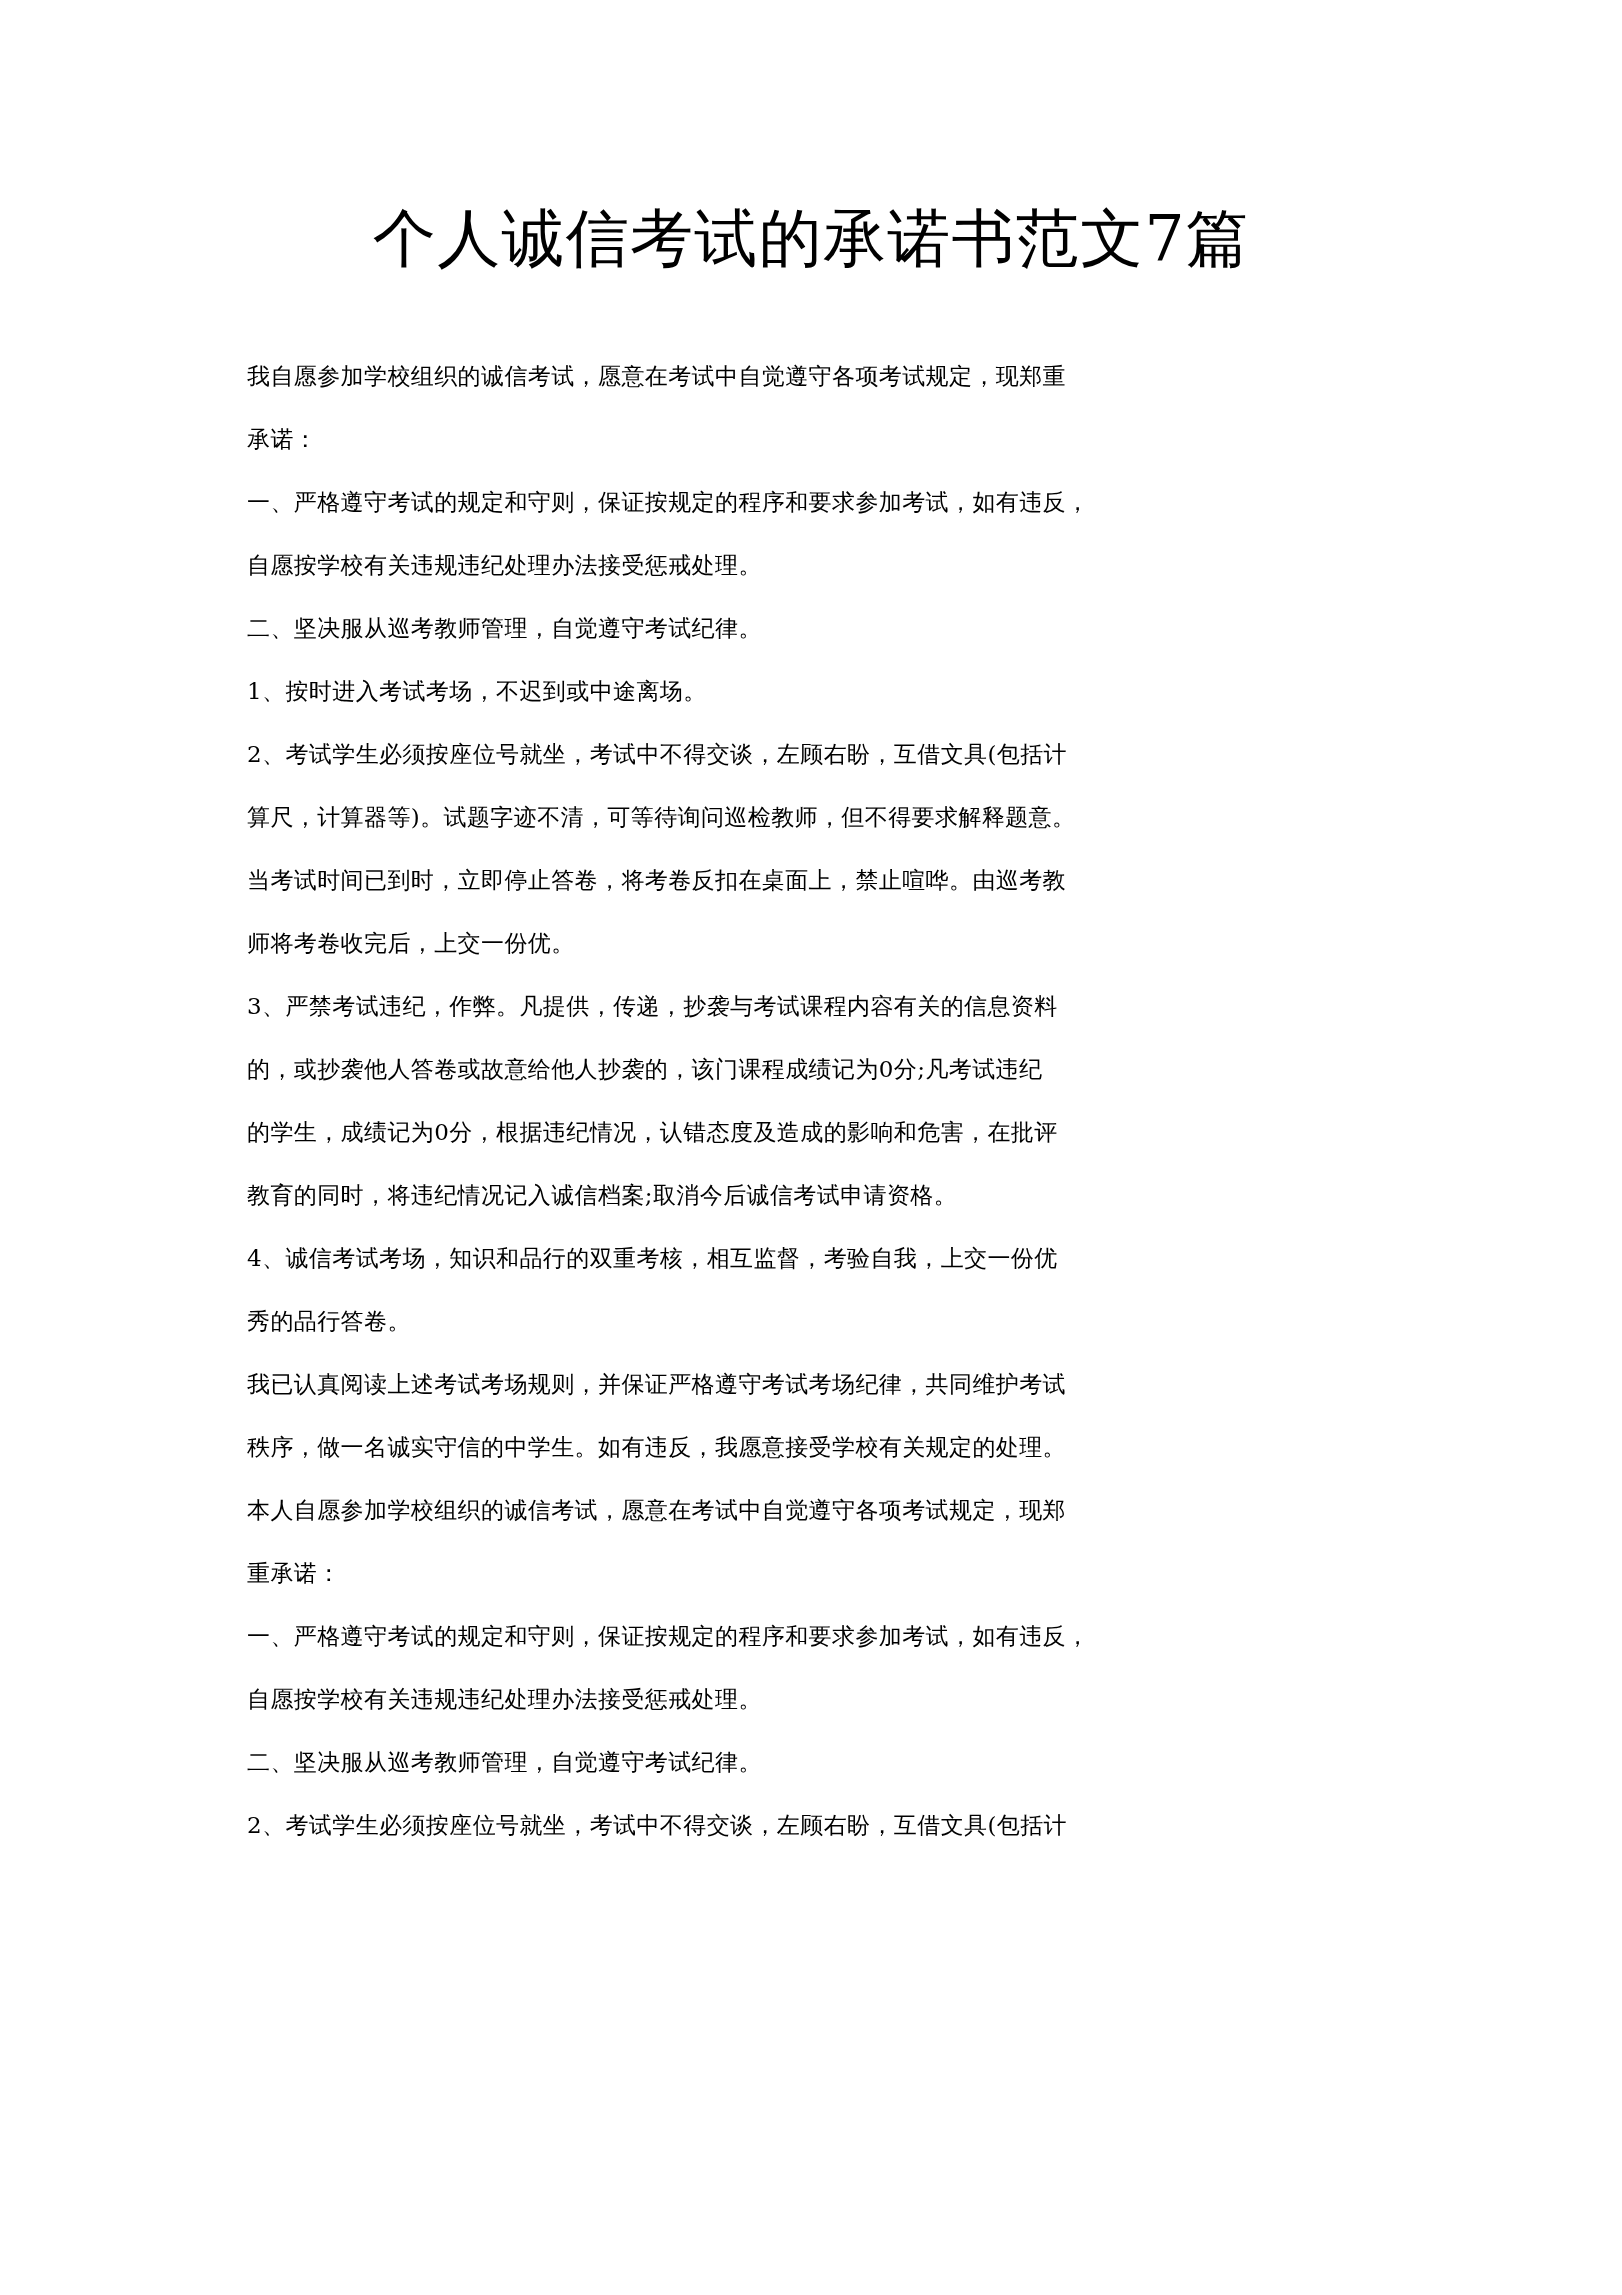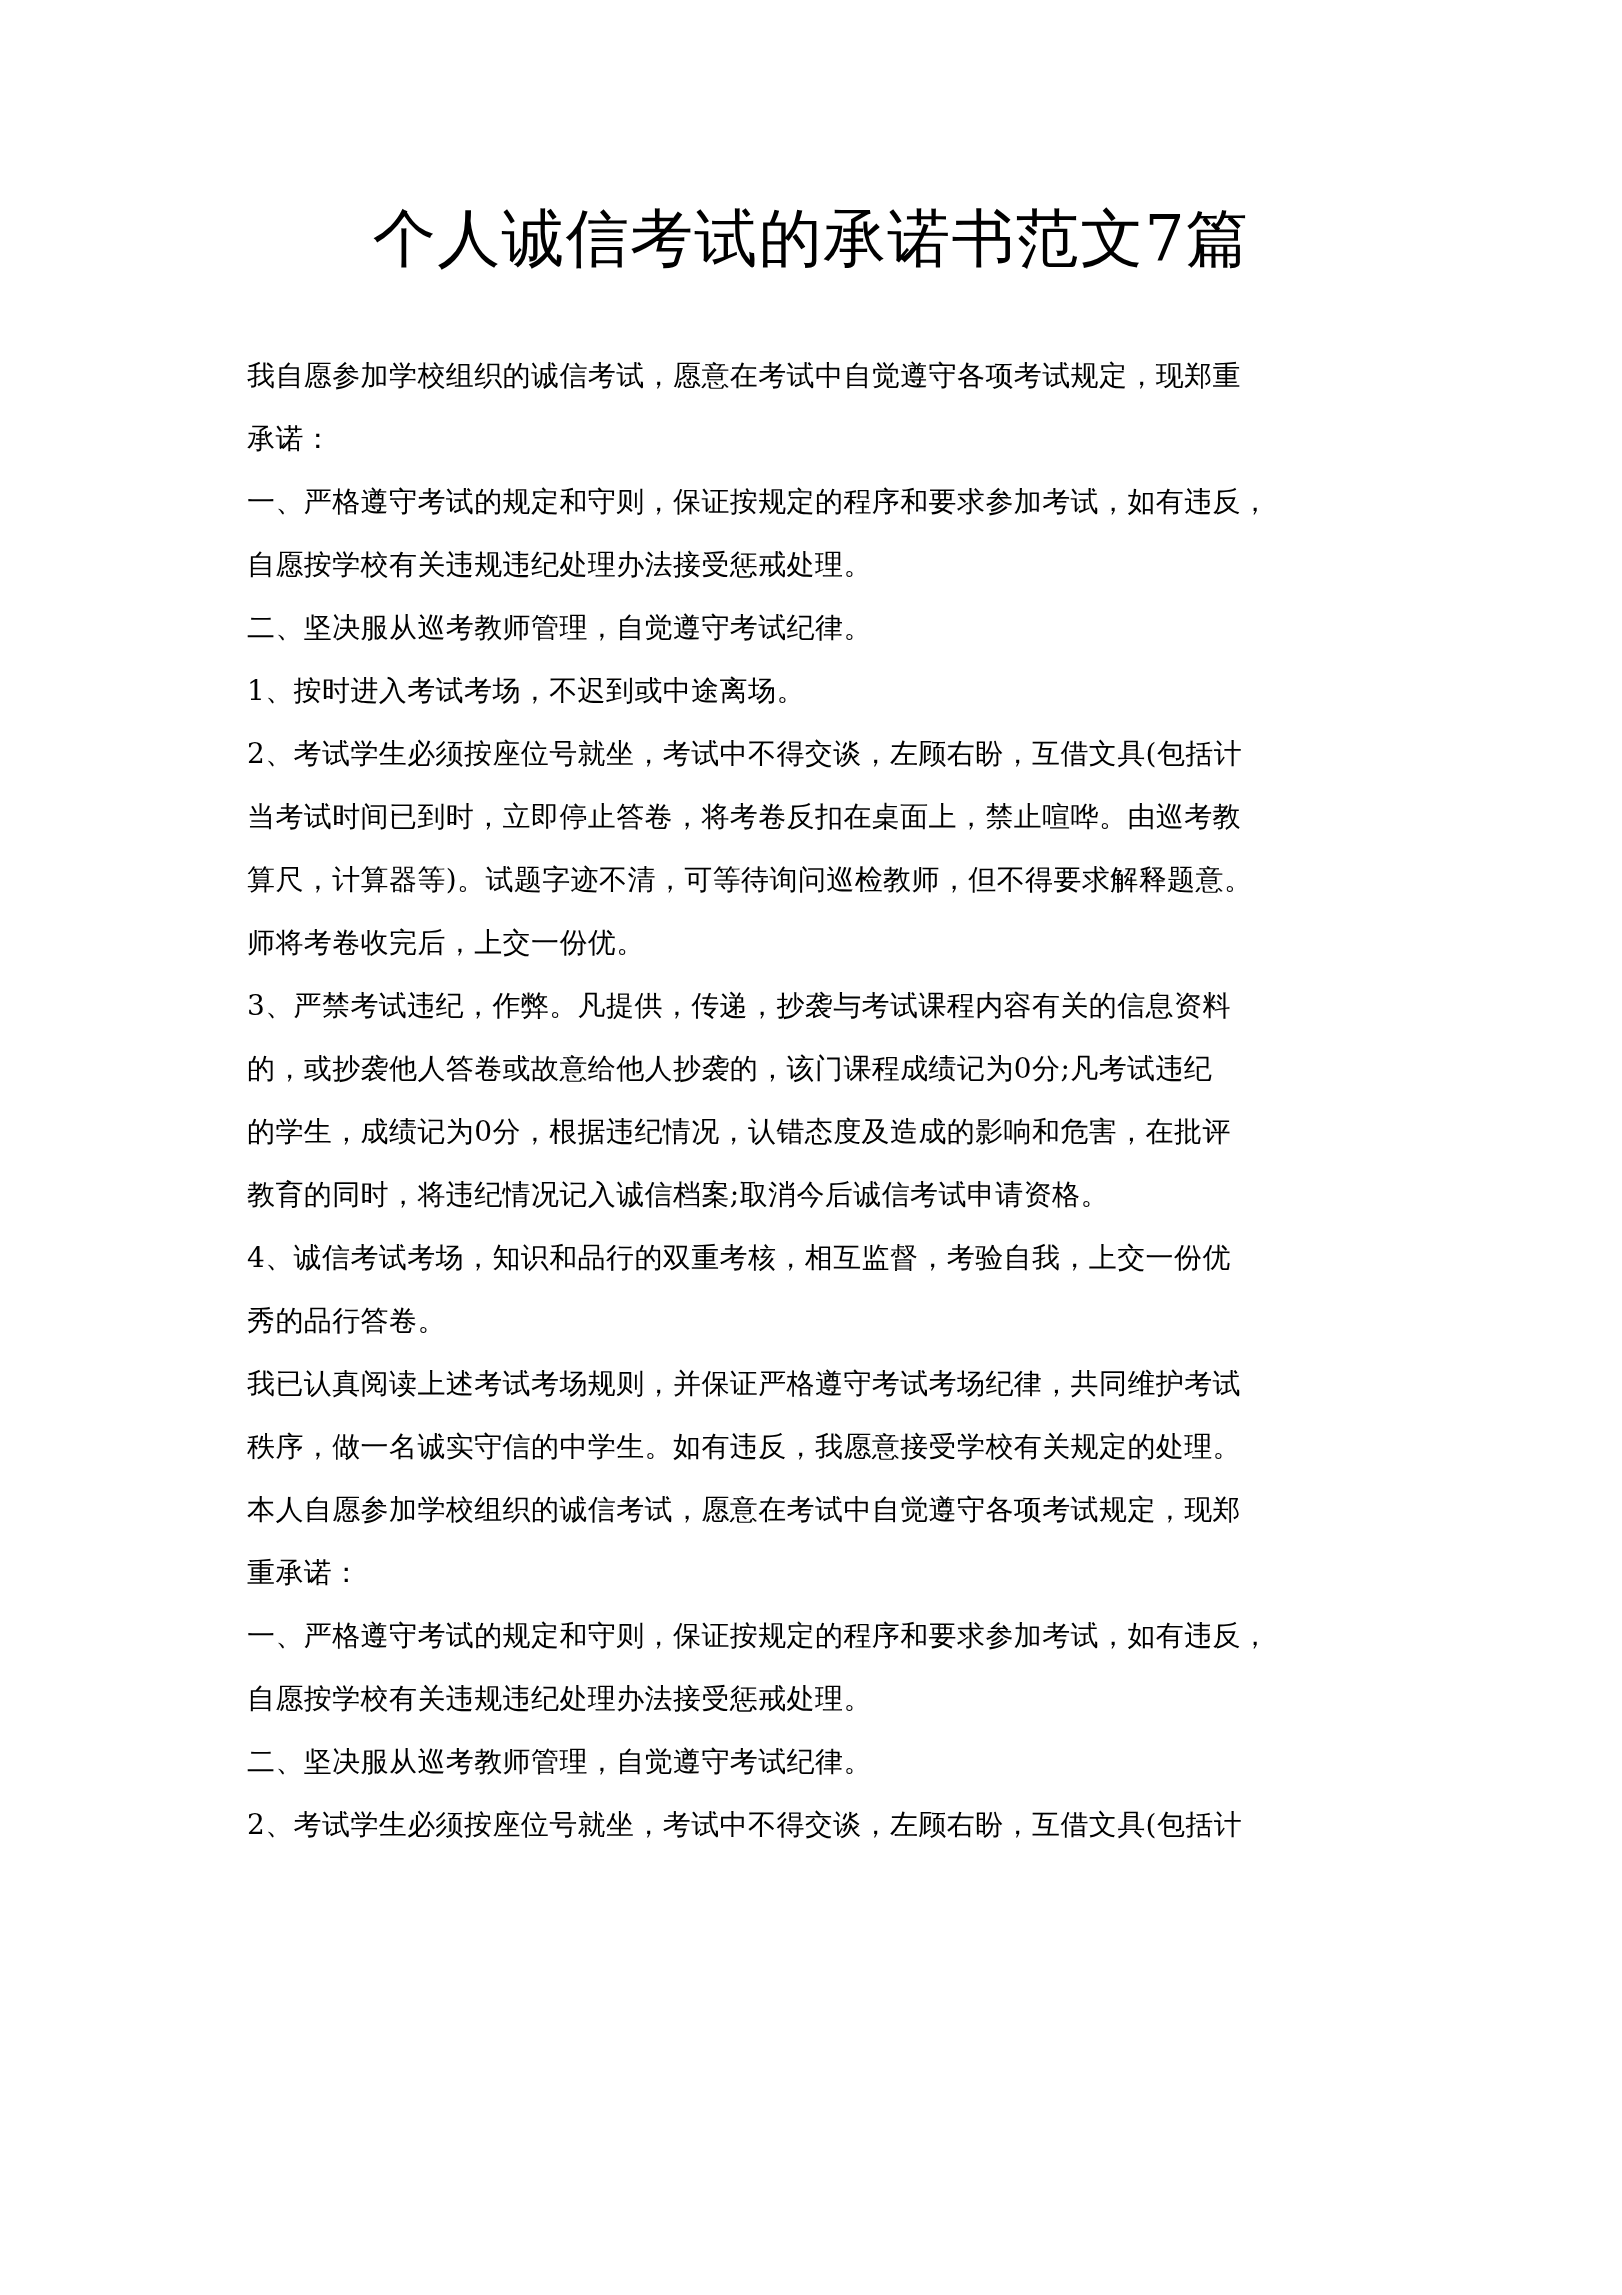--- a/index.html
+++ b/index.html
@@ -35,42 +35,42 @@
   }
   .body {
     position: absolute;
     left: 247px;
     top: 353px;
     width: 1139px;
   }
   .line {
     display: block;
     height: 63px;
-    font-size: 28px;
+    font-size: 23px;
     line-height: 46px;
     white-space: nowrap;
     letter-spacing: 0.4px;
   }
 </style>
 </head>
 <body>
 
 <div class="page">
   <div class="title">个人诚信考试的承诺书范文7篇</div>
 
   <div class="body">
     <span class="line">我自愿参加学校组织的诚信考试，愿意在考试中自觉遵守各项考试规定，现郑重</span>
     <span class="line">承诺：</span>
     <span class="line">一、严格遵守考试的规定和守则，保证按规定的程序和要求参加考试，如有违反，</span>
     <span class="line">自愿按学校有关违规违纪处理办法接受惩戒处理。</span>
     <span class="line">二、坚决服从巡考教师管理，自觉遵守考试纪律。</span>
     <span class="line">1、按时进入考试考场，不迟到或中途离场。</span>
     <span class="line">2、考试学生必须按座位号就坐，考试中不得交谈，左顾右盼，互借文具(包括计</span>
+    <span class="line">算尺，计算器等)。试题字迹不清，可等待询问巡检教师，但不得要求解释题意。</span>
     <span class="line">当考试时间已到时，立即停止答卷，将考卷反扣在桌面上，禁止喧哗。由巡考教</span>
-    <span class="line">算尺，计算器等)。试题字迹不清，可等待询问巡检教师，但不得要求解释题意。</span>
     <span class="line">师将考卷收完后，上交一份优。</span>
     <span class="line">3、严禁考试违纪，作弊。凡提供，传递，抄袭与考试课程内容有关的信息资料</span>
     <span class="line">的，或抄袭他人答卷或故意给他人抄袭的，该门课程成绩记为0分;凡考试违纪</span>
     <span class="line">的学生，成绩记为0分，根据违纪情况，认错态度及造成的影响和危害，在批评</span>
     <span class="line">教育的同时，将违纪情况记入诚信档案;取消今后诚信考试申请资格。</span>
     <span class="line">4、诚信考试考场，知识和品行的双重考核，相互监督，考验自我，上交一份优</span>
     <span class="line">秀的品行答卷。</span>
     <span class="line">我已认真阅读上述考试考场规则，并保证严格遵守考试考场纪律，共同维护考试</span>
     <span class="line">秩序，做一名诚实守信的中学生。如有违反，我愿意接受学校有关规定的处理。</span>
     <span class="line">本人自愿参加学校组织的诚信考试，愿意在考试中自觉遵守各项考试规定，现郑</span>

